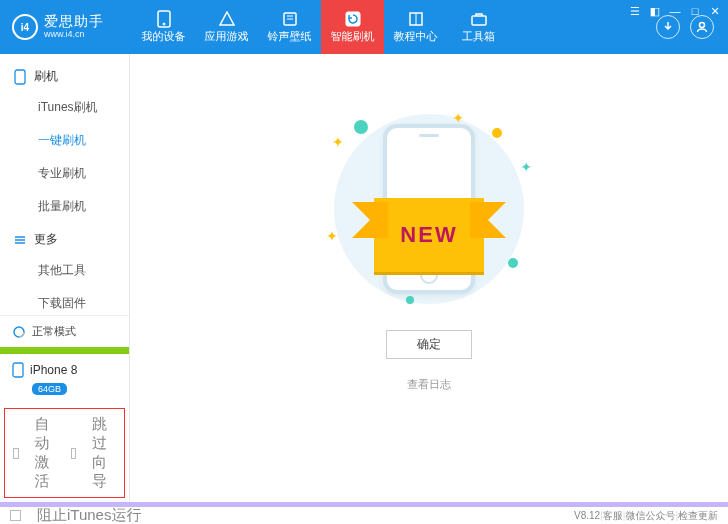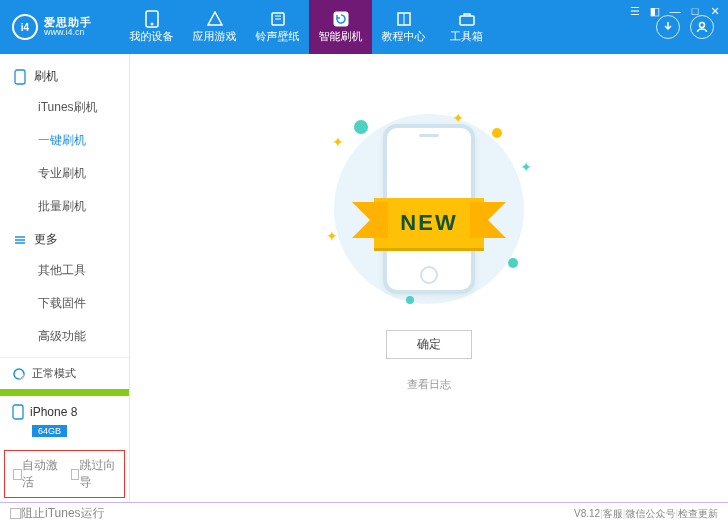--- a/index.html
+++ b/index.html
@@ -2,26 +2,26 @@
 <html><head>
 <meta charset="utf-8">
 <style>
 * { margin: 0; padding: 0; box-sizing: border-box; font-family: "Microsoft YaHei", Arial, sans-serif; }
 body { width: 728px; height: 524px; overflow: hidden; background: #fff; }
 
 .header { height: 54px; background: #1b8fe6; display: flex; align-items: center; padding: 0 8px 0 12px; }
 .logo { display: flex; align-items: center; color: #fff; margin-right: 28px; }
 .logo-circle { width: 26px; height: 26px; border: 2px solid #fff; border-radius: 50%; display: flex; align-items: center; justify-content: center; font-size: 10px; font-weight: bold; margin-right: 6px; background:#1b8fe6; color:#fff; }
 .logo-text { display: flex; flex-direction: column; line-height: 1.1; }
-.logo-name { font-size: 11px; font-weight: bold; letter-spacing: 1px; }
+.logo-name { font-size: 14px; font-weight: normal; letter-spacing: 1px; }
 .logo-url { font-size: 9px; opacity: .9; }
 
 .nav { display: flex; height: 100%; }
 .nav-item { width: 63px; display: flex; flex-direction: column; align-items: center; justify-content: center; color: #fff; font-size: 11px; cursor: pointer; gap: 1px; }
-.nav-item.active { background: #701a75; }
+.nav-item.active { background: #ef4444; }
 .nav-icon { width: 18px; height: 18px; display:flex; align-items:center; justify-content:center; }
 .nav-icon svg { fill: #fff; stroke:#fff; }
 
 .win-icons { position:absolute; top:4px; right:6px; display:flex; gap:6px; }
 .win-icons span { width:14px; height:14px; display:flex; align-items:center; justify-content:center; color:#fff; font-size:11px; cursor:pointer; }
 
 .header-right { margin-left: auto; display: flex; align-items: center; gap: 10px; padding-right:6px;}
 .circ-btn { width: 24px; height: 24px; border: 1.5px solid rgba(255,255,255,.8); border-radius: 50%; display:flex; align-items:center; justify-content:center; cursor:pointer; }
 .circ-btn svg { stroke:#fff; fill:none; stroke-width:1.5; }
 
@@ -31,50 +31,50 @@
 .sb-group-title { display:flex; align-items:center; gap:8px; padding: 8px 14px 6px; font-size:12px; color:#333; }
 .sb-group-title svg { stroke:#1b8fe6; }
 .sb-item { padding: 8px 14px 8px 38px; font-size:12px; color:#555; cursor:pointer; }
 .sb-item.active { color:#1b8fe6; }
 
 .sb-bottom { border-top:1px solid #eee; }
 .sb-status { display:flex; align-items:center; gap:6px; padding:8px 12px; font-size:11px; color:#444; border-bottom:7px solid #84cc16; }
 .sb-device { padding:8px 12px; }
 .sb-dev-row { display:flex; align-items:center; gap:6px; font-size:12px; color:#333; }
 .sb-dev-row svg { stroke:#1b8fe6; fill:none; }
-.badge { display:inline-block; margin-top:4px; background:#1b8fe6; color:#fff; font-size:9px; padding:1px 6px; border-radius:0; margin-left:20px; }
+.badge { display:inline-block; margin-top:4px; background:#1b8fe6; color:#fff; font-size:9px; padding:1px 6px; border-radius:5px; margin-left:20px; }
 
 .red-box { border:1.5px solid #e33; margin:4px; padding:6px 8px; display:flex; gap:12px; align-items:center; }
-.ck { display:flex; align-items:center; gap:0; font-size:12px; color:#888; cursor:pointer; }
+.ck { display:flex; align-items:center; gap:16px; font-size:15px; color:#888; cursor:pointer; }
 .ck .box { width:11px; height:11px; border:1px solid #bbb; background:#fff; }
 
 .main { flex:1; position:relative; background:#fff; display:flex; flex-direction:column; align-items:center; }
 .illus { margin-top:50px; width:230px; height:210px; position:relative; display:flex; align-items:center; justify-content:center; }
 .circle { width:190px; height:190px; background:#eaf5fb; border-radius:50%; }
 .phone { position:absolute; width:92px; height:170px; background:#fff; border:4px solid #cfe3ee; border-radius:14px; box-shadow:0 2px 6px rgba(0,0,0,.06); }
 .phone:before { content:""; position:absolute; left:50%; top:6px; transform:translateX(-50%); width:20px; height:3px; background:#cfe3ee; border-radius:2px; }
 .phone:after { content:""; position:absolute; left:50%; bottom:6px; transform:translateX(-50%); width:14px; height:14px; border:2px solid #cfe3ee; border-radius:50%; }
 .ribbon { position:absolute; top:94px; }
-.ribbon .band { background:#ffc107; color:#14532d; font-weight:bold; font-size:22px; letter-spacing:2px; padding:12px 26px; position:relative; box-shadow:0 3px 0 #e0a800;}
+.ribbon .band { background:#ffc107; color:#be185d; font-weight:bold; font-size:22px; letter-spacing:2px; padding:24px 26px; position:relative; box-shadow:0 3px 0 #e0a800;}
 .ribbon .band:before, .ribbon .band:after { content:""; position:absolute; top:4px; width:0; height:0; border:18px solid #ffb300; }
 .ribbon .band:before { left:-22px; border-left-color:transparent; }
 .ribbon .band:after { right:-22px; border-right-color:transparent; }
 .dot { position:absolute; border-radius:50%; }
 .d1 { width:14px; height:14px; background:#4cd2c0; top:16px; left:40px; }
 .d2 { width:10px; height:10px; background:#ffc107; top:24px; right:42px; }
 .d3 { width:10px; height:10px; background:#4cd2c0; bottom:46px; right:26px; }
 .d4 { width:8px; height:8px; background:#4cd2c0; bottom:10px; left:92px; }
 .spark { position:absolute; color:#ffc107; font-size:14px; }
 .s1 { top:30px; left:18px; } .s2 { top:6px; right:80px; } .s3 { bottom:70px; left:12px; } .s4 { top:55px; right:12px; color:#4cd2c0; }
 
 .success-text { margin-top:20px; font-size:16px; color:#333; }
 .btn-ok { margin-top:16px; padding:5px 30px; font-size:12px; border:1px solid #ccc; background:#fff; cursor:pointer; color:#444; }
 .log-link { margin-top:18px; font-size:11px; color:#999; cursor:pointer; }
 
-.statusbar { height:22px; background:#fff; border-top:1px solid #c4b5fd; display:flex; align-items:center; padding:0 10px; font-size:10px; color:#888; }
+.statusbar { height:22px; background:#fff; border-top:5px solid #c4b5fd; display:flex; align-items:center; padding:0 10px; font-size:10px; color:#888; }
 .statusbar .ck { color:#888; }
 .sb-right { margin-left:auto; display:flex; align-items:center; }
 .sep { color:#ddd; }
 .link { color:#888; cursor:pointer; }
 </style>
 </head>
 <body>
 
 <div class="header">
   <div class="logo">

